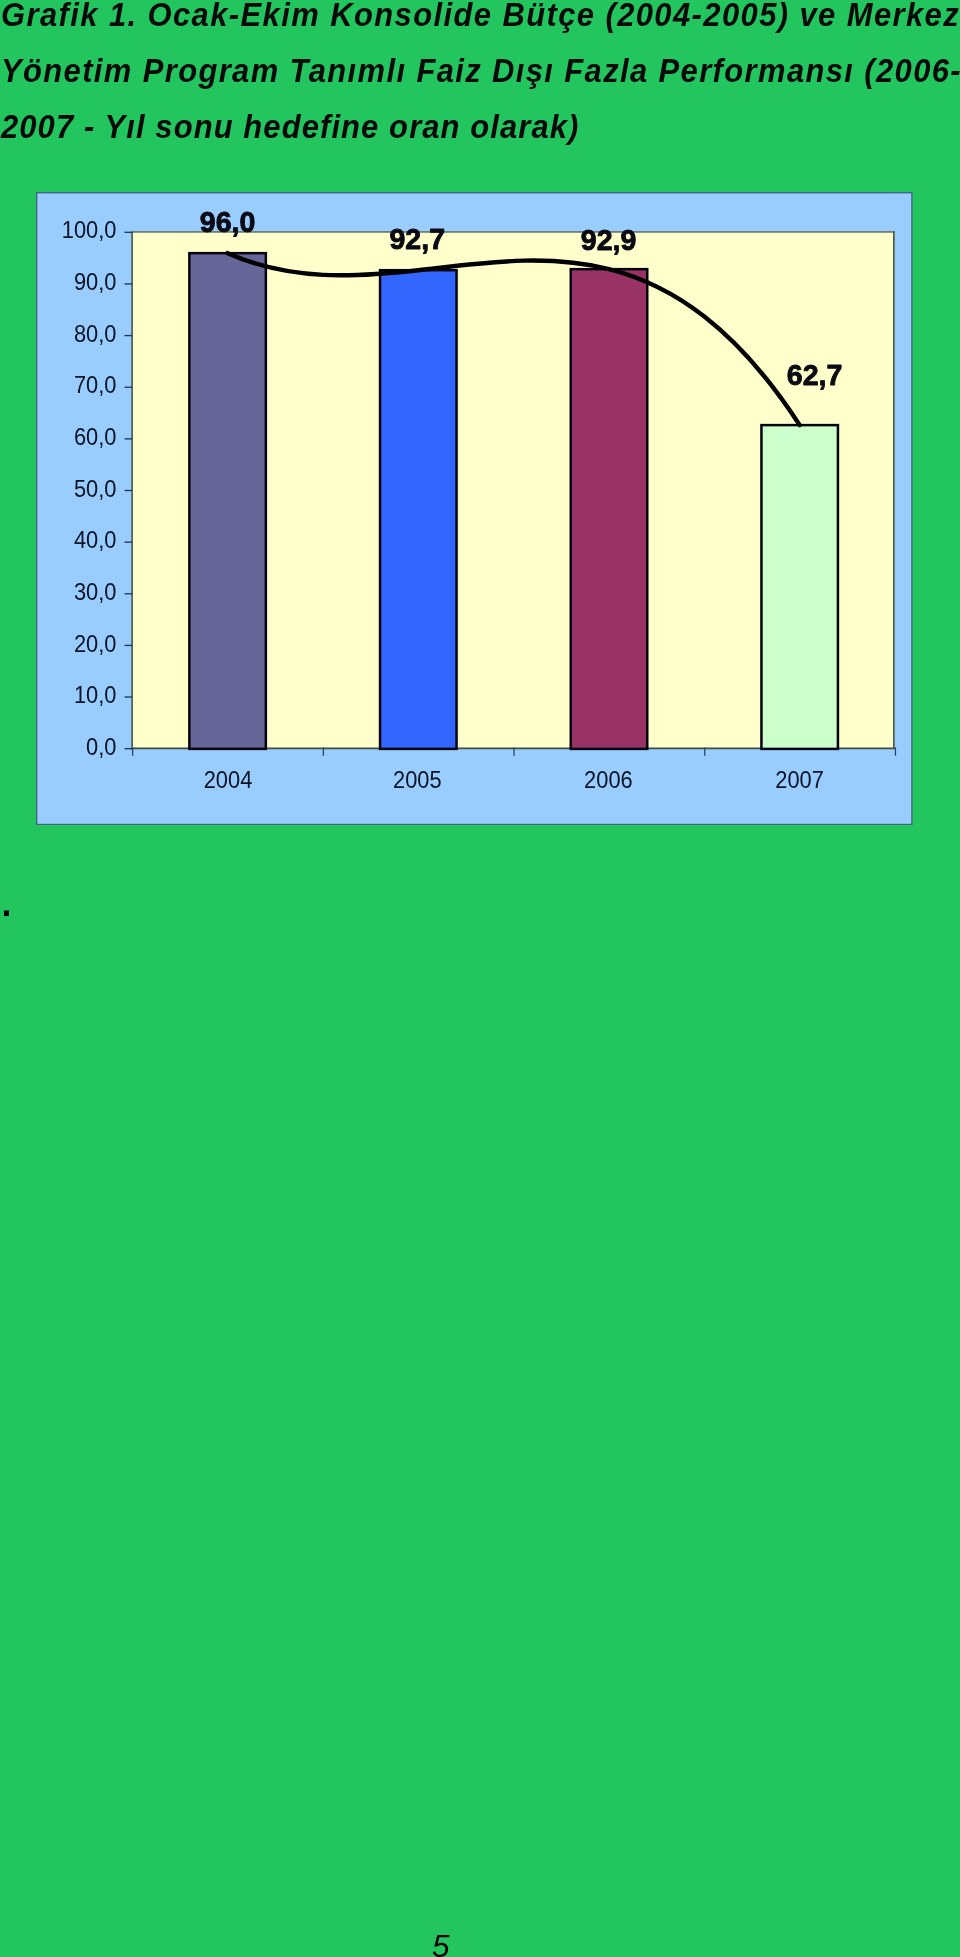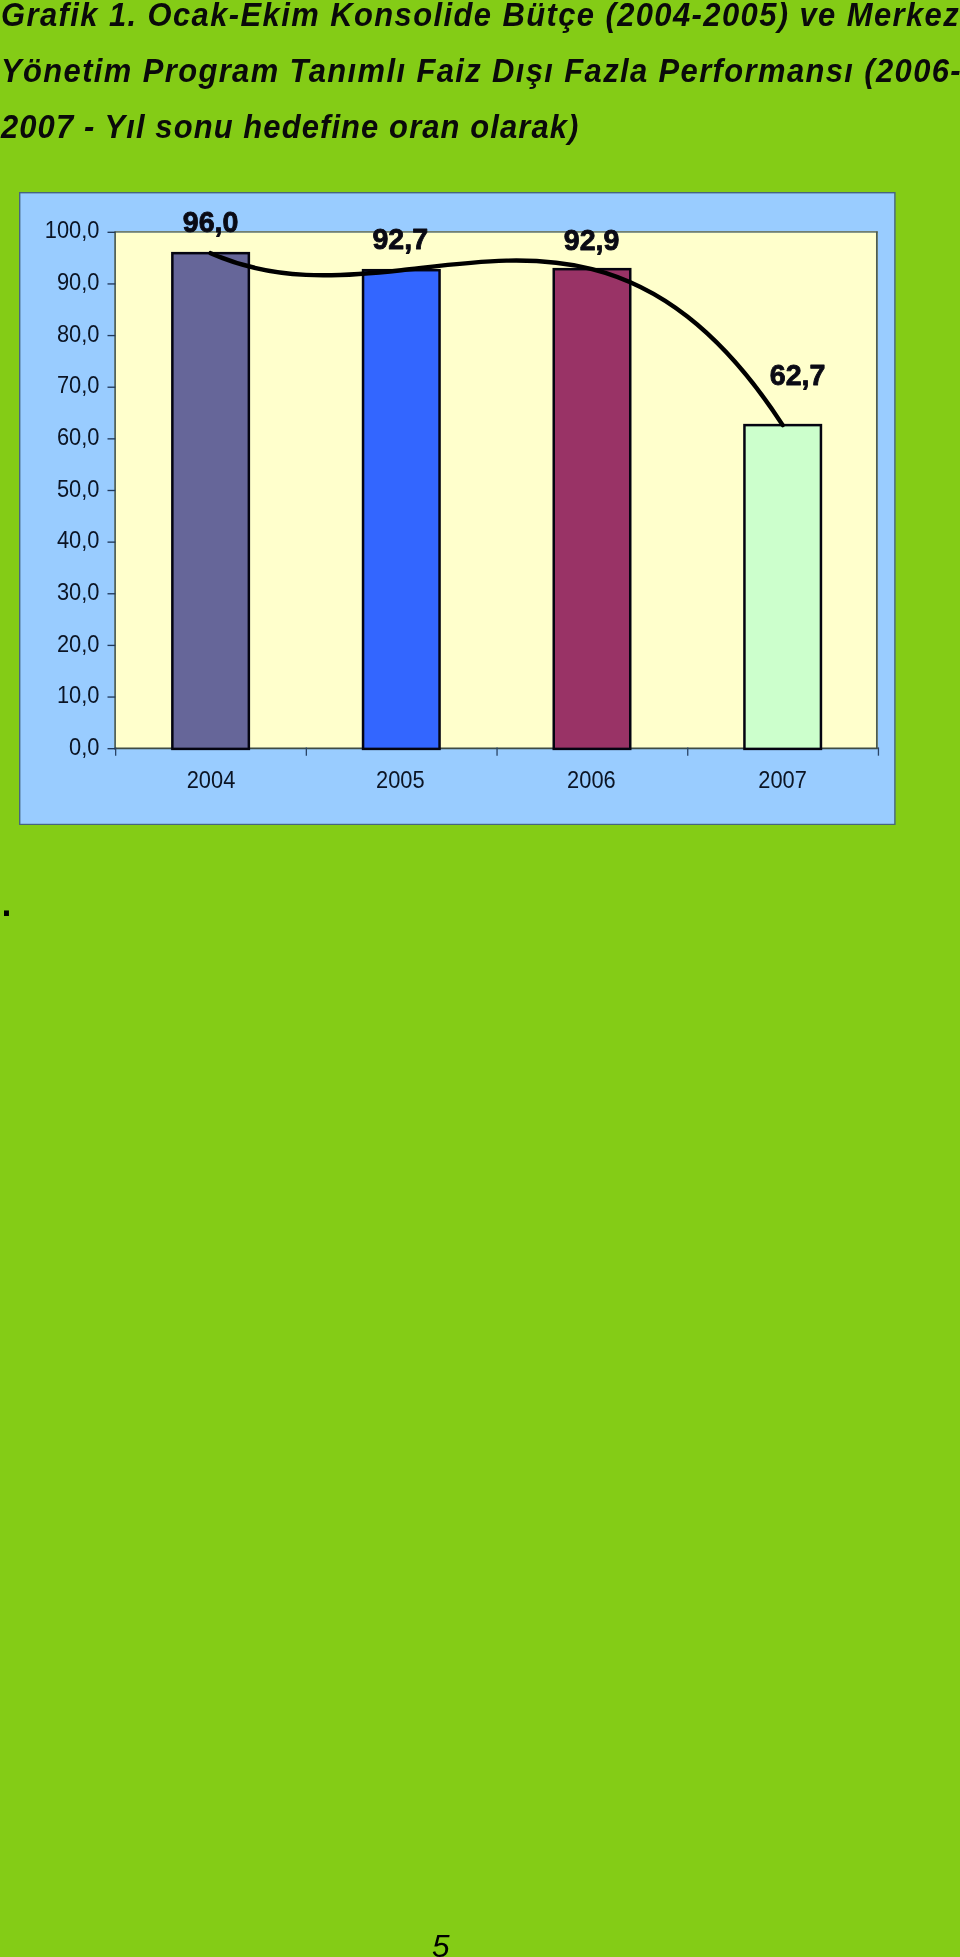--- a/index.html
+++ b/index.html
@@ -1,40 +1,40 @@
 <!DOCTYPE html>
 <html><head>
 <meta charset="utf-8">
 <style>
   html,body{margin:0;padding:0;background:#ffffff;}
   body{width:960px;height:1957px;position:relative;overflow:hidden;
        font-family:"Liberation Sans",sans-serif;color:#000;
        -webkit-font-smoothing:antialiased;}
-  .page{position:absolute;left:0;top:0;width:960px;height:1957px;background:#84cc16;}
+  .page{position:absolute;left:0;top:0;width:960px;height:1957px;background:#22c55e;}
 
   
   #title{position:absolute;left:1px;top:-13.5px;width:960px;
          font-weight:bold;font-style:italic;font-size:32.4px;line-height:56.1px;
          letter-spacing:0px;color:#0a0a0a;white-space:pre;}
 
   #title>div{transform:scaleX(0.955);transform-origin:0 0;}
   #title>div:nth-child(1){letter-spacing:1.48px;}
   #title>div:nth-child(2){letter-spacing:1.45px;}
   #title>div:nth-child(3){letter-spacing:1.16px;}
 
   
   #dot{position:absolute;left:-0.8px;top:872.3px;font-size:52px;line-height:52px;
        color:#000;font-family:"Liberation Sans",sans-serif;}
 
   
   #pageno{position:absolute;left:432px;top:1931px;font-size:31.6px;line-height:31.6px;
           font-style:italic;color:#000;}
 
   
-  #chartwrap{position:absolute;left:19px;top:191.5px;width:919px;height:633.2px;}
+  #chartwrap{position:absolute;left:36px;top:191.5px;width:919px;height:633.2px;}
   #chartwrap svg{display:block;}
 </style>
 </head>
 <body>
 
 <div class="page">
 
   <div id="title"><div>Grafik 1. Ocak-Ekim Konsolide Bütçe (2004-2005) ve Merkez</div><div>Yönetim Program Tanımlı Faiz Dışı Fazla Performansı (2006-</div><div>2007 - Yıl sonu hedefine oran olarak)</div></div>
   <div id="dot">.</div>
 

